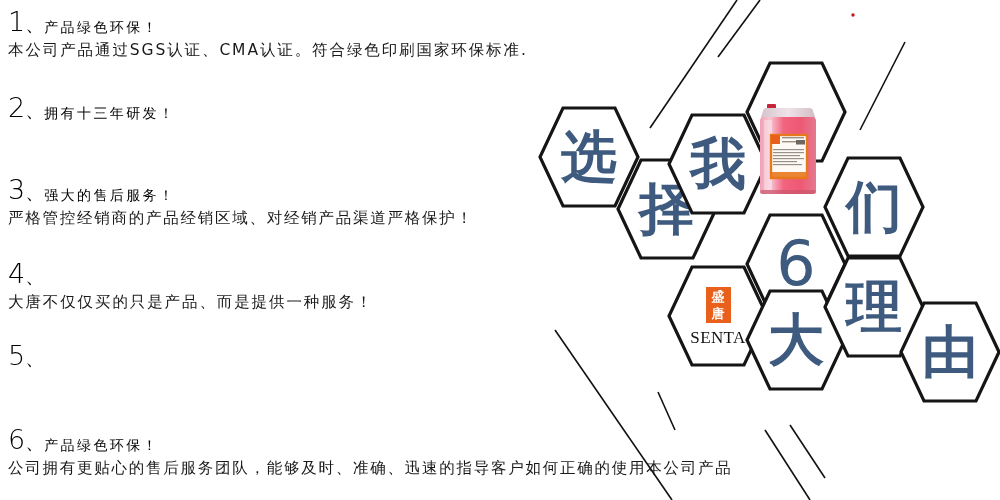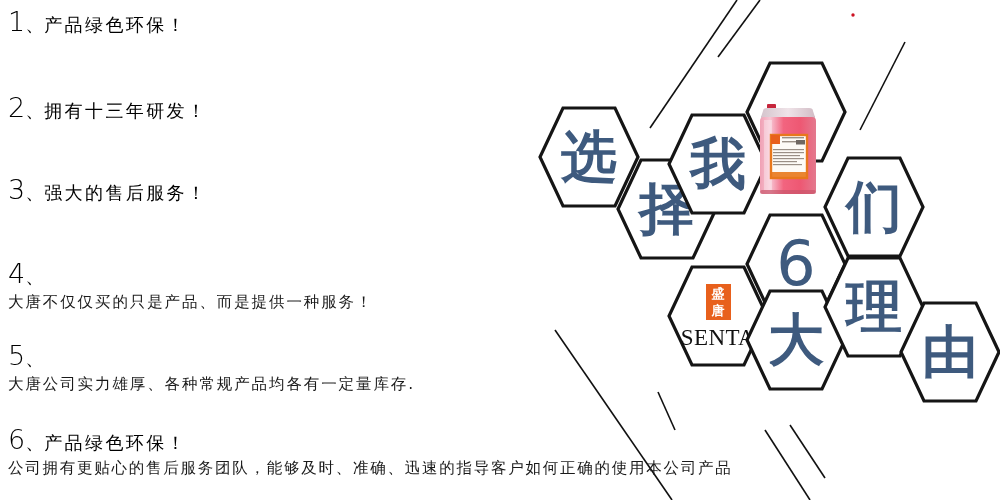--- a/index.html
+++ b/index.html
@@ -55,21 +55,21 @@
     line-height: 1;
   }
   .reason-sep {
     font-size: 19px;
     color: #000;
     line-height: 1;
     position: relative;
     top: -1px;
   }
   .reason-title {
-    font-size: 18px;
+    font-size: 14px;
     color: #000000;
     letter-spacing: 2.4px;
     line-height: 1;
     position: relative;
     top: -1px;
   }
   .reason-body {
     margin-top: 7px;
     font-size: 15.5px;
     color: #1a1a1a;
@@ -140,21 +140,21 @@
     display: flex;
     flex-direction: column;
     align-items: center;
     justify-content: center;
     overflow: hidden;
   }
   .brand-stamp span { display: block; }
   .brand-name {
     margin-top: 6px;
     font-family: "Liberation Serif", "DejaVu Serif", serif;
-    font-size: 23px;
+    font-size: 17px;
     font-weight: normal;
     color: #111111;
     letter-spacing: 0.4px;
     line-height: 1;
   }
 
   
   #product-photo {
     position: absolute;
     left: 757px;
@@ -187,52 +187,53 @@
   </svg>
 
   <div id="reasons">
 
     <div class="reason" style="top:8px">
       <div class="reason-head">
         <span class="reason-num">1</span>
         <span class="reason-sep">、</span>
         <span class="reason-title">产品绿色环保！</span>
       </div>
+      <div class="reason-body">本公司产品通过SGS认证、CMA认证。符合绿色印刷国家环保标准.</div>
     </div>
 
     <div class="reason" style="top:94px">
       <div class="reason-head">
         <span class="reason-num">2</span>
         <span class="reason-sep">、</span>
         <span class="reason-title">拥有十三年研发！</span>
       </div>
     </div>
 
     <div class="reason" style="top:176px">
       <div class="reason-head">
         <span class="reason-num">3</span>
         <span class="reason-sep">、</span>
         <span class="reason-title">强大的售后服务！</span>
       </div>
+      <div class="reason-body wide">严格管控经销商的产品经销区域、对经销产品渠道严格保护！</div>
     </div>
 
     <div class="reason" style="top:260px">
       <div class="reason-head">
         <span class="reason-num">4</span>
         <span class="reason-sep">、</span>
       </div>
       <div class="reason-body">大唐不仅仅买的只是产品、而是提供一种服务！</div>
     </div>
 
     <div class="reason" style="top:342px">
       <div class="reason-head">
         <span class="reason-num">5</span>
         <span class="reason-sep">、</span>
       </div>
-      <div class="reason-body">大唐公司实力雄厚、各种常规产品均各有一定量库存.</div>
     </div>
 
     <div class="reason" style="top:426px; width:1000px">
       <div class="reason-head">
         <span class="reason-num">6</span>
         <span class="reason-sep">、</span>
         <span class="reason-title">产品绿色环保！</span>
       </div>
       <div class="reason-body wide">公司拥有更贴心的售后服务团队，能够及时、准确、迅速的指导客户如何正确的使用本公司产品</div>
     </div>

